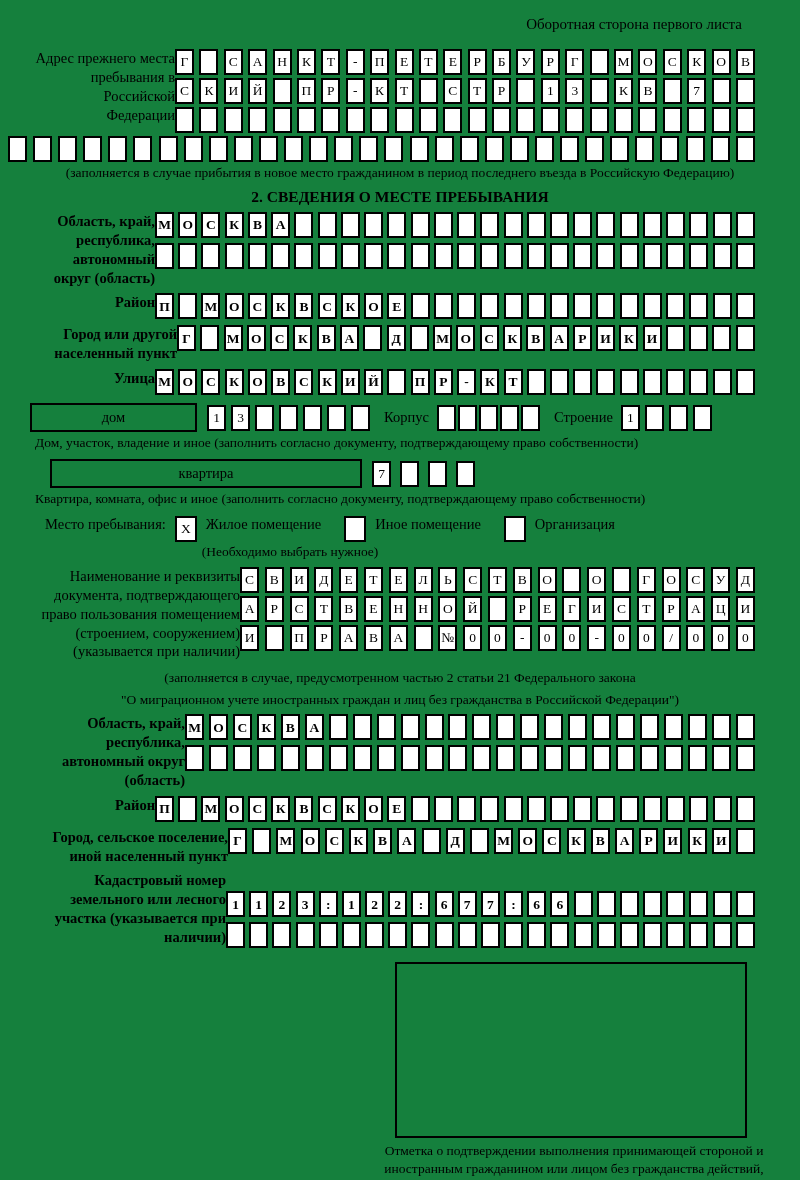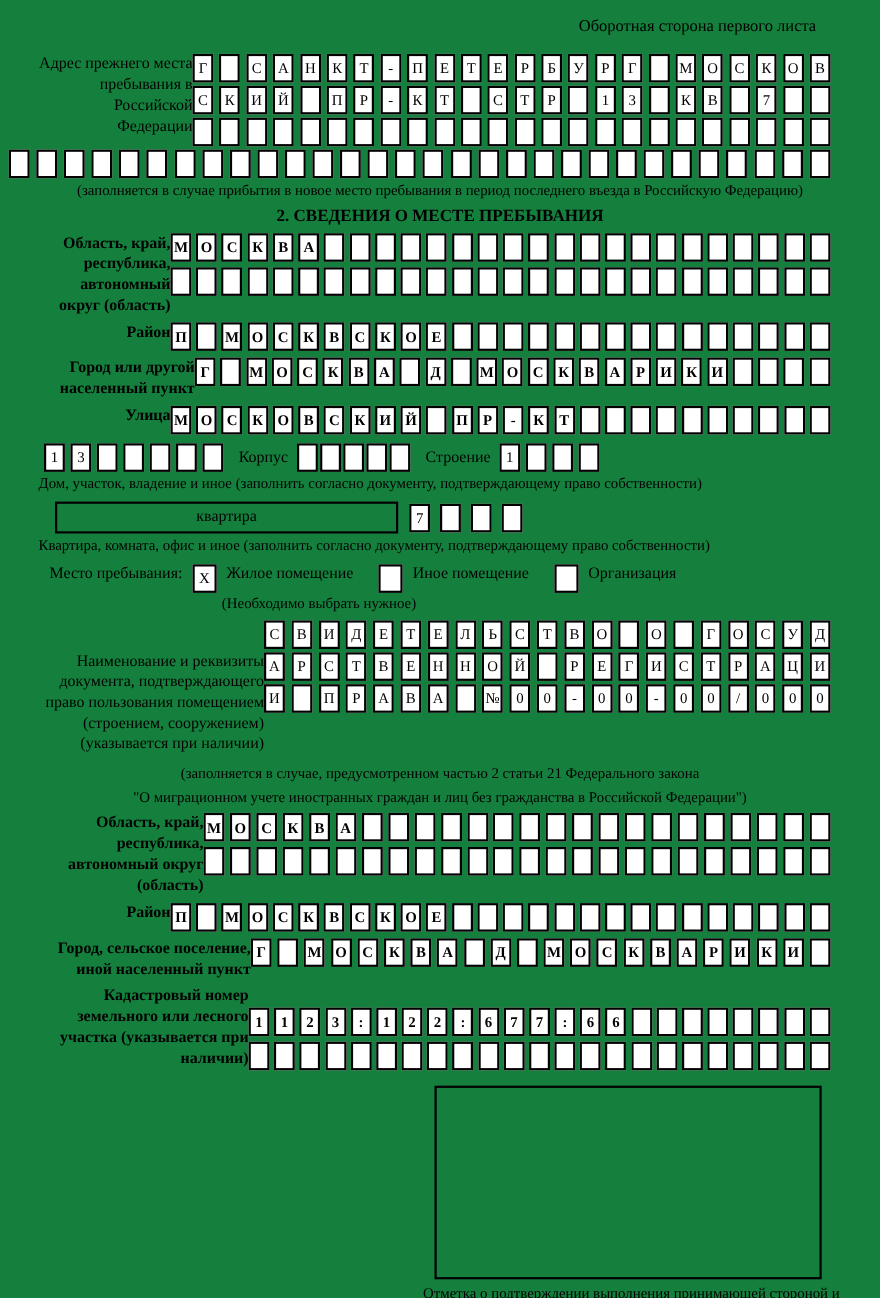--- a/index.html
+++ b/index.html
@@ -15,21 +15,21 @@
   .boxrow{ display:flex; justify-content:space-between; }
   .cell{
     width:19px;height:26px;border:2px solid #000;box-sizing:border-box;
     display:flex;align-items:center;justify-content:center;
     font-size:13.5px;line-height:1;background:#fff;
   }
 
   .prev{ display:flex; margin:16px 45px 0 35px; }
   .lblcol{ font-size:14.5px; line-height:1.3;text-align:right; }
   .w140{width:140px;} .w120{width:120px;} .w142{width:142px;}
-  .w150{width:150px;} .w193{width:193px;} .w191{width:191px;} .w205{width:205px;margin-top:28px;}
+  .w150{width:150px;} .w193{width:193px;} .w191{width:191px;} .w205{width:205px;}
   .rowscol{ flex:1; display:flex; flex-direction:column; gap:3px; }
   .gap5{ gap:5px; }
   .fullrow{ margin:3px 45px 0 8px; }
   .caption-center{ text-align:center; font-size:13.5px; margin-top:3px; }
 
   .sec-title{ text-align:center; font-weight:bold; font-size:15.5px; margin-top:7px; }
 
   .field{ display:flex; margin:6px 45px 0 35px;font-weight:bold; }
 
   .house-row{ display:flex; align-items:center; margin:8px 45px 0 30px; font-size:14.5px; }
@@ -171,21 +171,21 @@
       <div class="cell"></div>
       <div class="cell"></div>
       <div class="cell"></div>
       <div class="cell"></div>
       <div class="cell"></div>
       <div class="cell"></div>
       <div class="cell"></div>
       <div class="cell"></div>
       <div class="cell"></div>
     </div>
-  <div class="caption-center">(заполняется в случае прибытия в новое место пребывания в период последнего въезда в Российскую Федерацию)</div>
+  <div class="caption-center">(заполняется в случае прибытия в новое место гражданином в период последнего въезда в Российскую Федерацию)</div>
 
   <div class="sec-title">2. СВЕДЕНИЯ О МЕСТЕ ПРЕБЫВАНИЯ</div>
 
   <div class="field">
     <div class="lblcol w120">Область, край, республика, автономный округ (область)</div>
     <div class="rowscol gap5">
       <div class="boxrow">
           <div class="cell">М</div>
           <div class="cell">О</div>
           <div class="cell">С</div>
@@ -339,20 +339,21 @@
           <div class="cell"></div>
           <div class="cell"></div>
           <div class="cell"></div>
           <div class="cell"></div>
           <div class="cell"></div>
         </div>
     </div>
   </div>
 
   <div class="house-row">
+    <div class="widebox" style="width:167px;">дом</div>
     <div class="cells-gap" style="margin-left:10px;">
         <div class="cell">1</div>
         <div class="cell">3</div>
         <div class="cell"></div>
         <div class="cell"></div>
         <div class="cell"></div>
         <div class="cell"></div>
         <div class="cell"></div>
       </div>
     <div class="ml18">Корпус</div>

